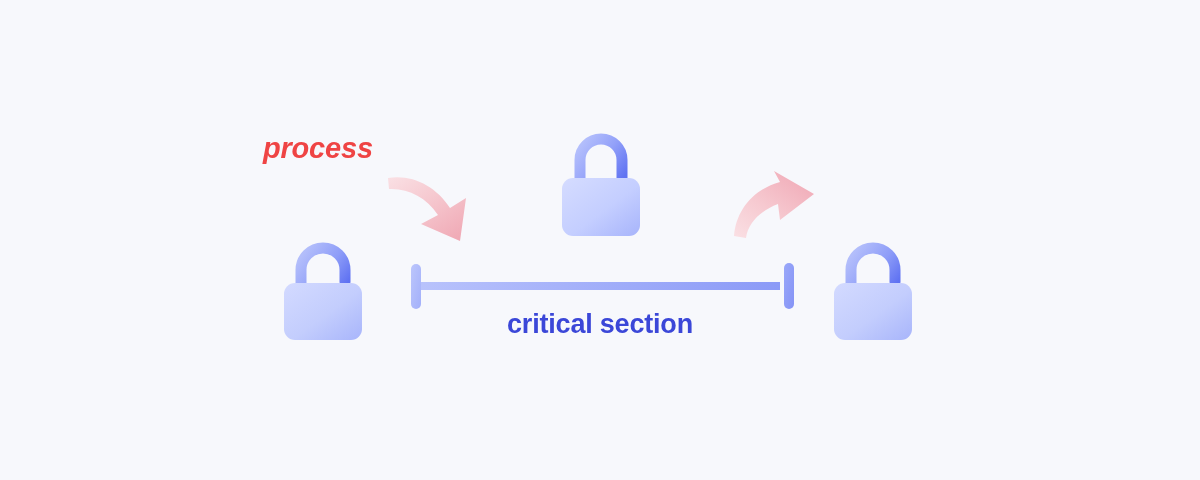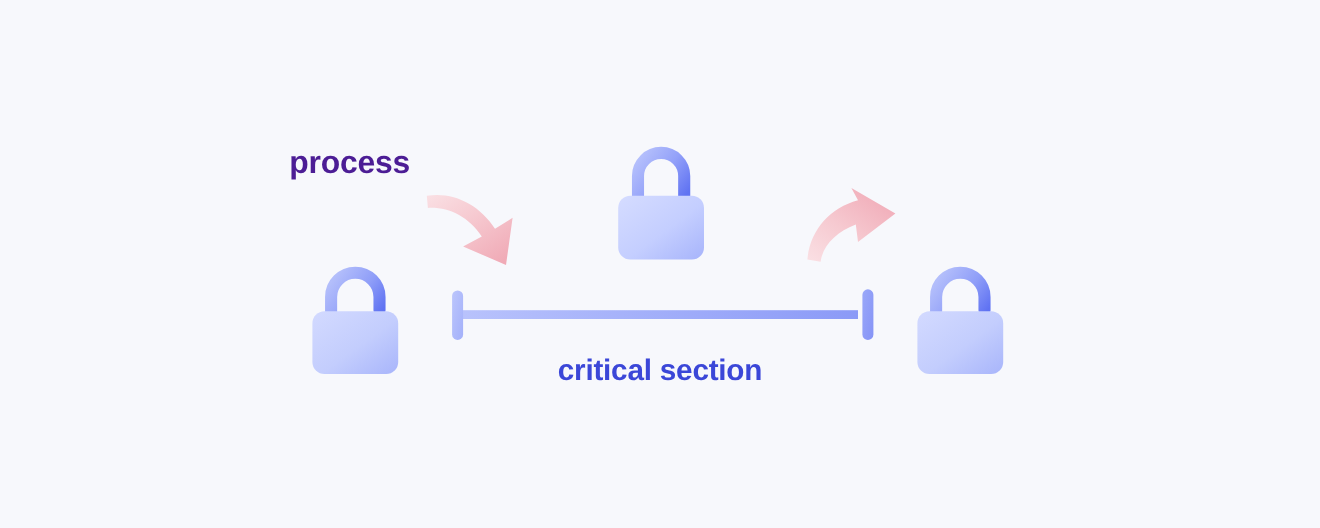--- a/index.html
+++ b/index.html
@@ -21,27 +21,28 @@
   }
   .abs { position: absolute; }
 
   
   .label-process {
     left: 263px;
     top: 134px;
     font-size: 29px;
     font-weight: bold;
     letter-spacing: -0.2px;
-    color: #4c1d95;
+    color: #ef4444;
     white-space: nowrap;
     line-height: 1;
+    font-style: italic;
   }
   .label-critical {
     left: 0px;
-    top: 323px;
+    top: 311px;
     width: 1200px;
     text-align: center;
     font-size: 27px;
     font-weight: bold;
     letter-spacing: -0.2px;
     color: #3b47d8;
     white-space: nowrap;
     line-height: 1;
   }
 

